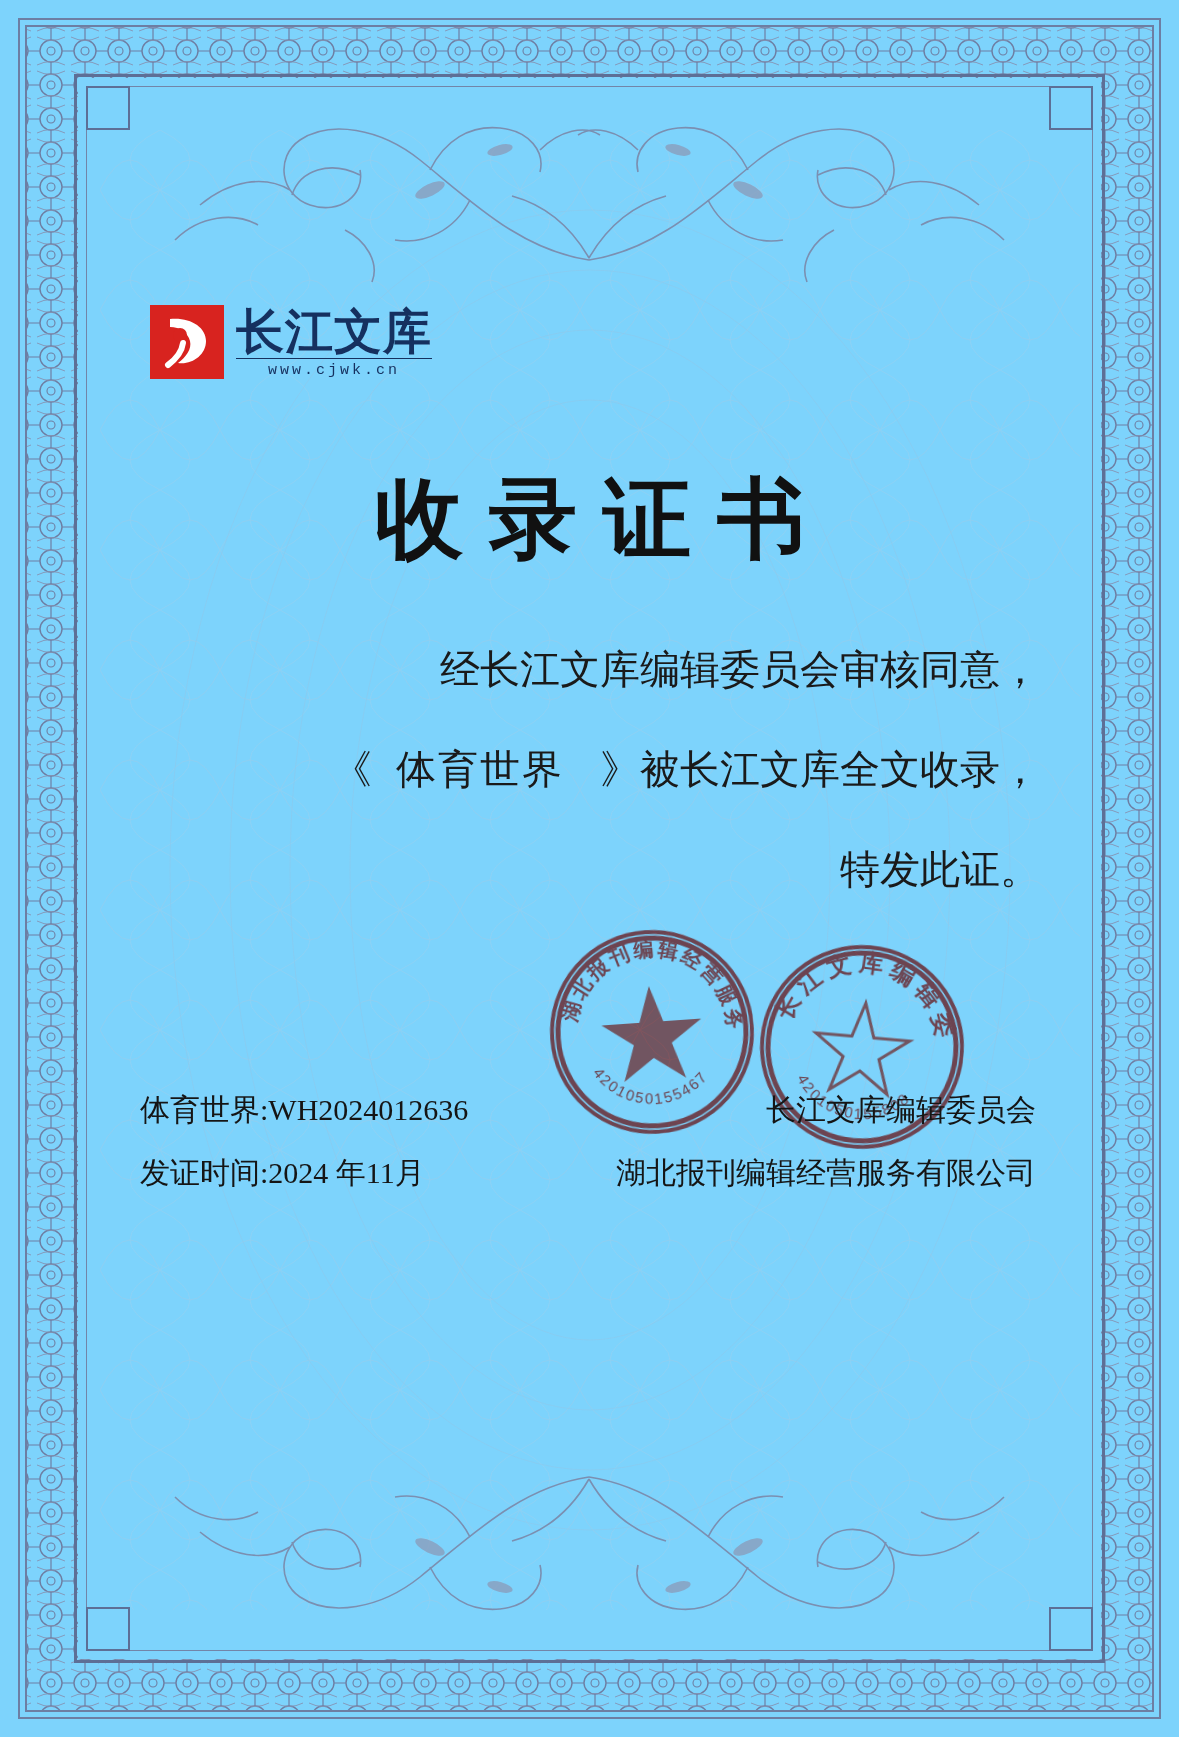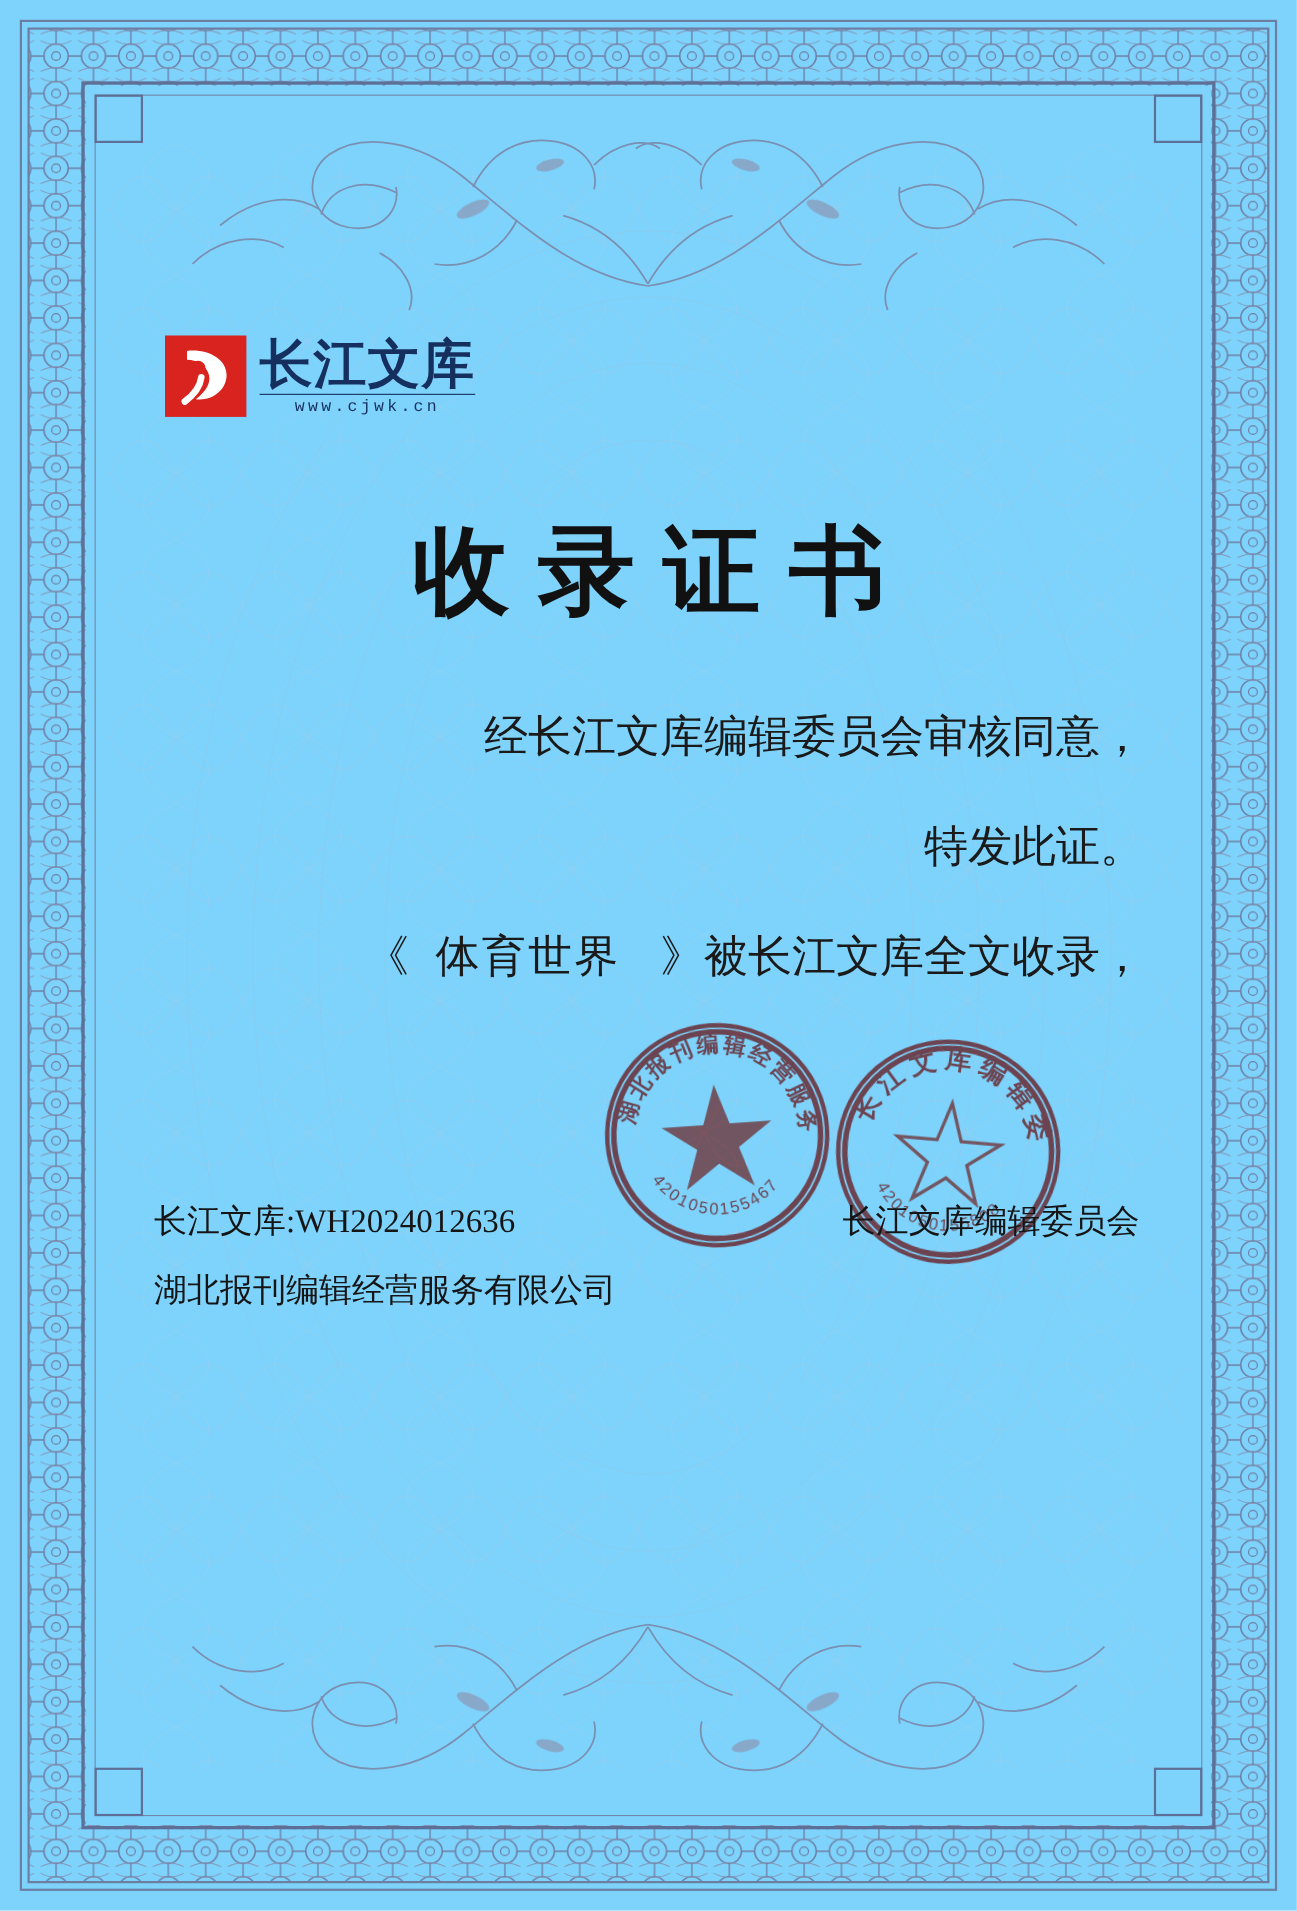--- a/index.html
+++ b/index.html
@@ -296,22 +296,22 @@
       <div class="logo-text">
         <div class="logo-cn">长江文库</div>
         <div class="logo-url">www.cjwk.cn</div>
       </div>
     </div>
 
     <div class="title">收录证书</div>
 
     <div class="body-text">
       <div class="body-line indent">经长江文库编辑委员会审核同意，</div>
+      <div class="body-line"><span>《</span><span class="journal-name">&nbsp;&nbsp;</span><span class="journal-name">体育世界</span><span class="journal-name">&nbsp;&nbsp;&nbsp;</span><span>》被长江文库全文收录，</span></div>
       <div class="body-line">特发此证。</div>
-      <div class="body-line"><span>《</span><span class="journal-name">&nbsp;&nbsp;</span><span class="journal-name">体育世界</span><span class="journal-name">&nbsp;&nbsp;&nbsp;</span><span>》被长江文库全文收录，</span></div>
     </div>
 
     <div class="seal seal-left">
       <svg width="204" height="204" viewBox="0 0 204 204">
         <defs>
           <path id="arcL" d="M 26 102 A 76 76 0 1 1 178 102"></path>
           <path id="arcLb" d="M 30 102 A 72 72 0 1 0 174 102"></path>
         </defs>
         <circle cx="102" cy="102" r="94" fill="none" stroke="#d42b2b" stroke-width="5"></circle>
         <text font-family="'DejaVu Sans', sans-serif" font-size="20" font-weight="bold" fill="#d42b2b" letter-spacing="3">
@@ -336,22 +336,23 @@
         </text>
         <text font-family="'Liberation Sans', sans-serif" font-size="15" fill="#d42b2b" letter-spacing="2">
           <textPath href="#arcRb" startOffset="17%">4201050155808</textPath>
         </text>
         <path d="M102 58 L113 92 L149 92 L120 113 L131 147 L102 126 L73 147 L84 113 L55 92 L91 92 Z" fill="none" stroke="#e2453f" stroke-width="3"></path>
       </svg>
     </div>
 
     <div class="footer">
       <div class="footer-row">
-        <div class="footer-left"><span>长江文库:</span><span>WH2024012636</span></div>
+        <div class="footer-left"><span>体育世界:</span><span>WH2024012636</span></div>
         <div class="footer-right">长江文库编辑委员会</div>
       </div>
       <div class="footer-row">
+        <div class="footer-left"><span>发证时间:</span><span>2024 年11月</span></div>
         <div class="footer-right">湖北报刊编辑经营服务有限公司</div>
       </div>
     </div>
 
   </div>
 </div>
 
 </body></html>

